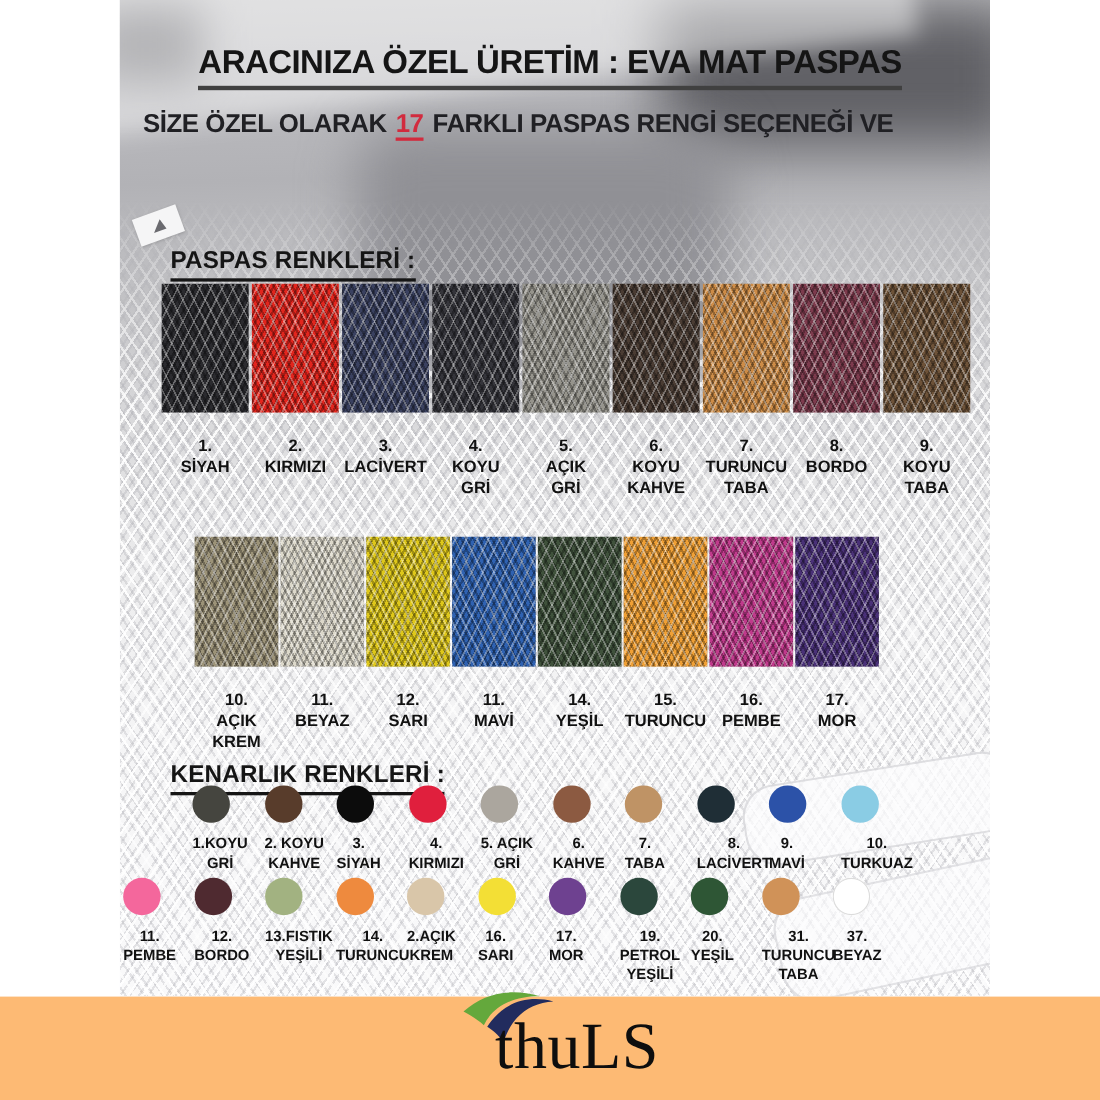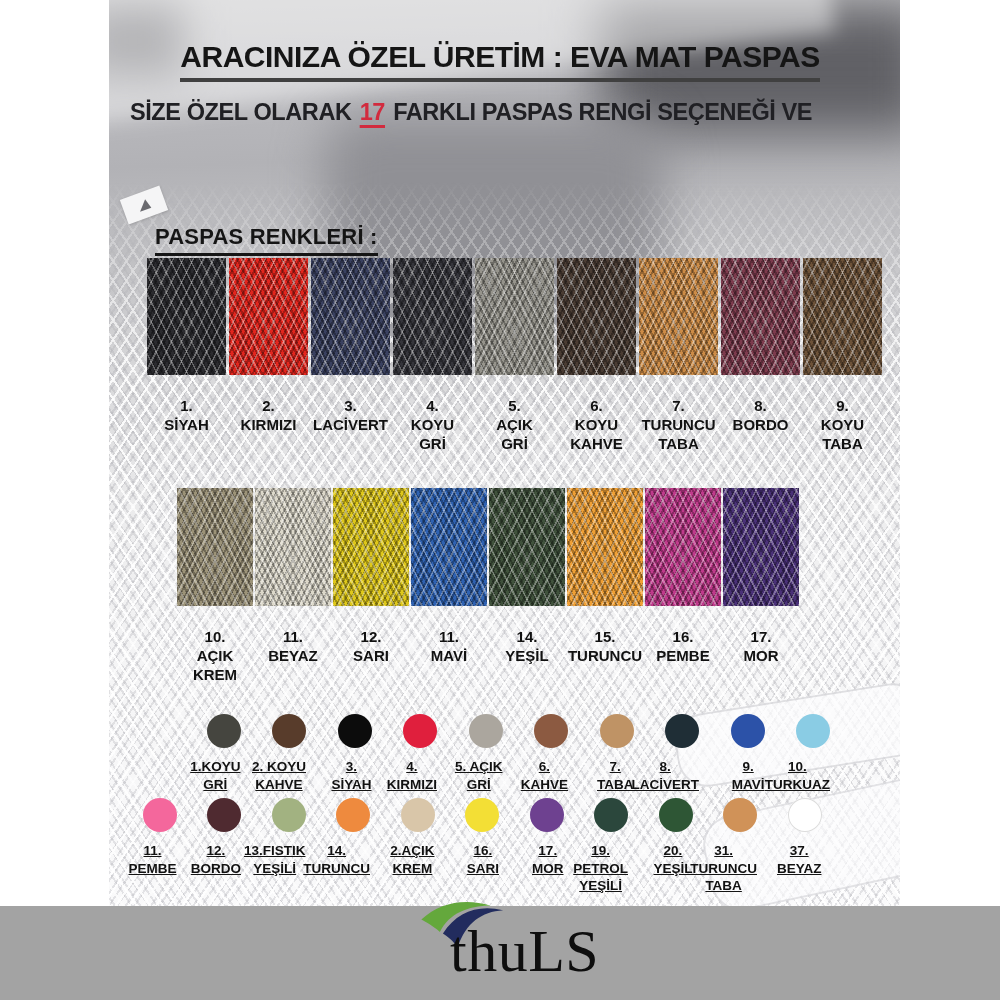--- a/index.html
+++ b/index.html
@@ -53,30 +53,30 @@
       repeating-linear-gradient(63deg, rgba(0,0,0,.28) 4px 6px, rgba(0,0,0,0) 6px 9px),
       repeating-linear-gradient(-63deg, rgba(0,0,0,.28) 4px 6px, rgba(0,0,0,0) 6px 9px);}
   .mats-row1 .mat-swatch{width:79px;height:117px;}
   .mats-row2 .mat-swatch{width:76px;height:118px;}
   .sw-label{margin-top:21px;font-size:15px;font-weight:700;line-height:19px;
             text-align:center;white-space:pre;color:#111;}
 
   
   .trims-row1{left:175px;top:714px;}
   .trims-row2{left:112px;top:798px;}
-  .trim-col{display:flex;flex-direction:column;align-items:flex-end;text-decoration:underline;}
+  .trim-col{display:flex;flex-direction:column;align-items:flex-start;}
   .trims-row1 .trim-col{width:65.5px;}
   .trims-row2 .trim-col{width:64.5px;}
   .trim-dot{width:34px;height:34px;border-radius:50%;}
   .trim-dot.white-dot{box-shadow:inset 0 0 0 1px #dcdcdc;}
   .dot-label{margin-top:10px;font-size:13.5px;font-weight:700;line-height:17.5px;
              text-align:center;white-space:pre;color:#111;}
 
   
-  .footer{position:absolute;left:0;top:906px;width:1000px;height:94px;background:#a3a3a3;}
+  .footer{position:absolute;left:0;top:906px;width:1000px;height:94px;background:#fdba74;}
   .logo{position:absolute;left:398px;top:-10px;width:240px;height:104px;}
   .logo-bird{position:absolute;left:16px;top:2px;width:98px;height:54px;}
   .logo-text{position:absolute;left:52px;top:22px;font-family:"Liberation Serif", serif;
              font-size:60px;line-height:66px;color:#0e0e0e;letter-spacing:.5px;}
 </style>
 </head>
 <body>
 
 <div class="canvas">
 
@@ -208,20 +208,23 @@
 PEMBE</div>
   </div>
 
   <div class="mat-col">
     <div class="mat-swatch" style="background-color: rgb(74, 49, 120);"></div>
     <div class="sw-label">17.
 MOR</div>
   </div>
 </div>
 
+  <div class="section-h trims-h">
+    <span>KENARLIK RENKLERİ :</span>
+  </div>
   <div class="row trims-row1">
   <div class="trim-col">
     <div class="trim-dot" style="background-color: rgb(69, 69, 63);"></div>
     <div class="dot-label">1.KOYU
 GRİ</div>
   </div>
 
   <div class="trim-col">
     <div class="trim-dot" style="background-color: rgb(88, 60, 43);"></div>
     <div class="dot-label">2. KOYU

